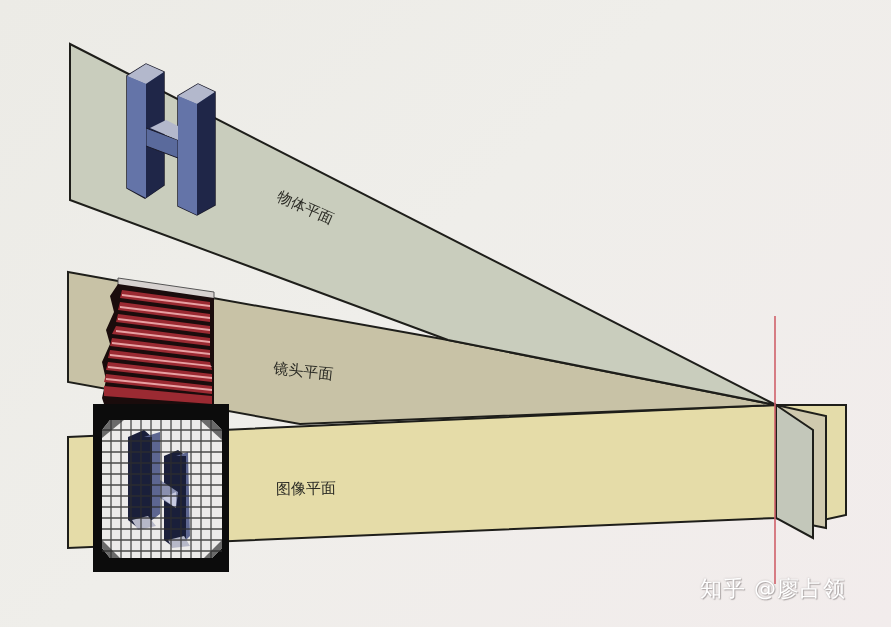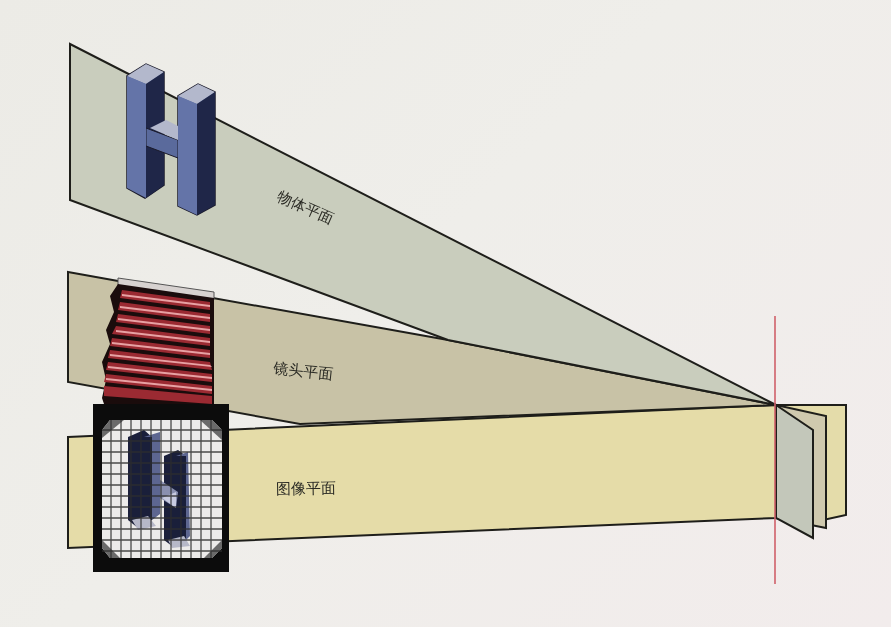--- a/index.html
+++ b/index.html
@@ -126,13 +126,14 @@
     </g>
   </g>
 
   <line x1="775" y1="316" x2="775" y2="584" stroke="#d0606a" stroke-width="1.6"></line>
 
   <text class="lbl" x="0" y="0" transform="translate(276,200) rotate(24)">物体平面</text>
   <text class="lbl" x="0" y="0" transform="translate(273,373) rotate(6)">镜头平面</text>
   <text class="lbl" x="0" y="0" transform="translate(276,494) rotate(-1)">图像平面</text>
 </svg>
 
+<div class="wm">知乎 @廖占领</div>
 </div>
 
 </body></html>

